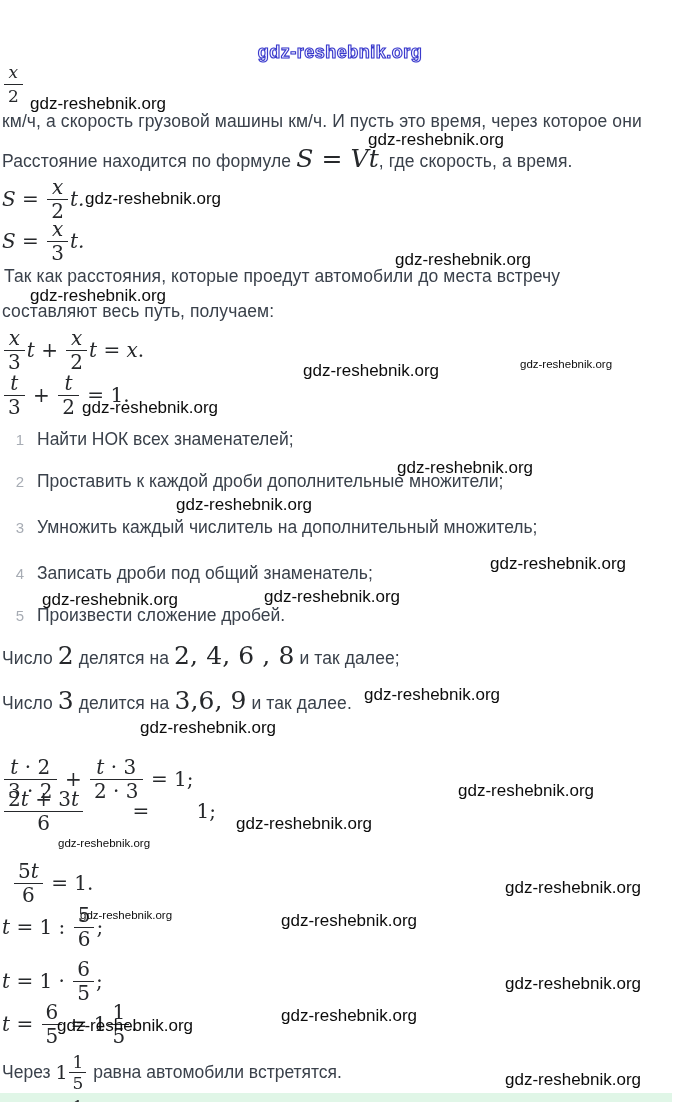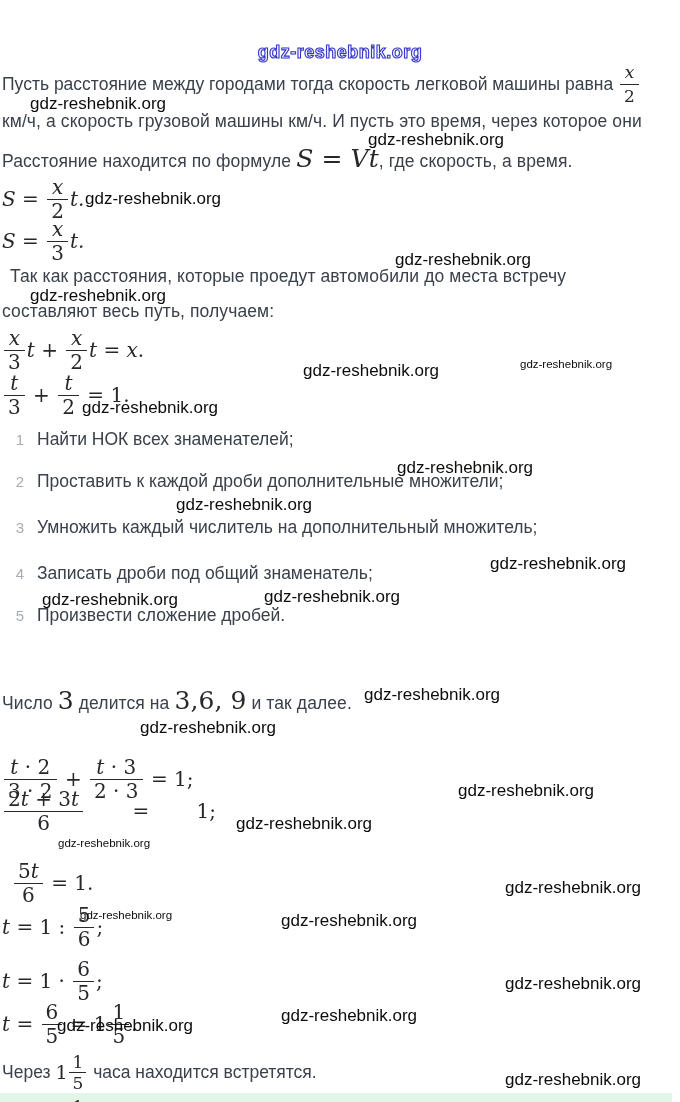--- a/index.html
+++ b/index.html
@@ -39,21 +39,21 @@
   .answer-box{position:absolute;left:0;top:1053px;width:672px;height:49px;background:#e0f6e7;z-index:1;}
 </style>
 </head>
 <body>
 
 <div class="page">
 
   <div class="wm-header">gdz-reshebnik.org</div>
 
   <div class="sentence" style="left:2px;top:22px;height:44px;">
-    <span>Пусть расстояние между городами тогда скорость легковой машины равна </span><span class="frac mser"><span class="fnum"><i>x</i></span><span class="fden">2</span></span>
+    <span class="frac mser"><span class="fnum"><i>x</i></span><span class="fden">2</span></span>
   </div>
 
   <span class="wm" style="left:30px;top:54px;">gdz-reshebnik.org</span>
 
   <div class="txt" style="left:2px;top:71px;">км/ч, а скорость грузовой машины км/ч. И пусть это время, через которое они</div>
 
   <span class="wm" style="left:368px;top:90px;">gdz-reshebnik.org</span>
 
   <div class="txt" style="left:2px;top:104px;"><span>Расстояние находится по формуле </span><span class="mser"><i>S</i><span> = </span><i>Vt</i></span><span>, где скорость, а время.</span></div>
 
@@ -61,21 +61,21 @@
     <i>S</i><span> = </span><span class="frac"><span class="fnum"><i>x</i></span><span class="fden">2</span></span><i>t.</i>
   </div>
   <span class="wm" style="left:85px;top:149px;">gdz-reshebnik.org</span>
 
   <div class="formula" style="left:2px;top:179px;height:44px;">
     <i>S</i><span> = </span><span class="frac"><span class="fnum"><i>x</i></span><span class="fden">3</span></span><i>t.</i>
   </div>
 
   <span class="wm" style="left:395px;top:210px;">gdz-reshebnik.org</span>
 
-  <div class="txt" style="left:10px;top:226px;">Так как расстояния, которые проедут автомобили до места встречу</div>
+  <div class="txt" style="left:4px;top:226px;">Так как расстояния, которые проедут автомобили до места встречу</div>
 
   <span class="wm" style="left:30px;top:246px;">gdz-reshebnik.org</span>
 
   <div class="txt" style="left:2px;top:261px;">составляют весь путь, получаем:</div>
 
   <div class="formula" style="left:2px;top:288px;height:44px;">
     <span class="frac"><span class="fnum"><i>x</i></span><span class="fden">3</span></span><i>t</i><span> + </span><span class="frac"><span class="fnum"><i>x</i></span><span class="fden">2</span></span><i>t</i><span> = </span><i>x</i><span>.</span>
   </div>
 
   <span class="wm sm" style="left:520px;top:318px;">gdz-reshebnik.org</span>
@@ -100,20 +100,21 @@
   <span class="wm" style="left:490px;top:514px;">gdz-reshebnik.org</span>
   <div class="list-item" style="top:523px;">
     <span class="list-num">4</span><span>Записать дроби под общий знаменатель;</span>
   </div>
   <span class="wm" style="left:42px;top:550px;">gdz-reshebnik.org</span>
   <span class="wm" style="left:264px;top:547px;">gdz-reshebnik.org</span>
   <div class="list-item" style="top:565px;">
     <span class="list-num">5</span><span>Произвести сложение дробей.</span>
   </div>
 
+  <div class="txt" style="left:2px;top:601px;"><span>Число </span><span class="mser">2</span><span> делятся на </span><span class="mser">2, 4, 6 , 8</span><span> и так далее;</span></div>
 
   <div class="txt" style="left:2px;top:646px;"><span>Число </span><span class="mser">3</span><span> делится на </span><span class="mser">3,6, 9</span><span> и так далее.</span></div>
   <span class="wm" style="left:364px;top:645px;">gdz-reshebnik.org</span>
 
   <span class="wm" style="left:140px;top:678px;">gdz-reshebnik.org</span>
 
   <div class="formula" style="left:2px;top:716px;height:46px;">
     <span class="frac"><span class="fnum"><i>t</i><span> · 2</span></span><span class="fden">3 · 2</span></span><span> + </span><span class="frac"><span class="fnum"><i>t</i><span> · 3</span></span><span class="fden">2 · 3</span></span><span> = </span><span>1;</span>
   </div>
   <span class="wm" style="left:458px;top:741px;">gdz-reshebnik.org</span>
@@ -140,21 +141,21 @@
   </div>
   <span class="wm" style="left:505px;top:934px;">gdz-reshebnik.org</span>
 
   <div class="formula" style="left:2px;top:960px;height:48px;">
     <i>t</i><span> = </span><span class="frac"><span class="fnum">6</span><span class="fden">5</span></span><span> = 1</span><span class="frac"><span class="fnum">1</span><span class="fden">5</span></span><span>.</span>
   </div>
   <span class="wm" style="left:281px;top:966px;">gdz-reshebnik.org</span>
   <span class="wm" style="left:57px;top:976px;">gdz-reshebnik.org</span>
 
   <div class="sentence" style="left:2px;top:1010px;height:44px;">
-    <span>Через </span><span class="mser">1</span><span class="frac sm17"><span class="fnum">1</span><span class="fden">5</span></span><span> часа находится встретятся.</span>
+    <span>Через </span><span class="mser">1</span><span class="frac sm17"><span class="fnum">1</span><span class="fden">5</span></span><span> равна автомобили встретятся.</span>
   </div>
   <span class="wm" style="left:505px;top:1030px;">gdz-reshebnik.org</span>
 
   <div class="answer-box"></div>
   <div class="sentence" style="left:2px;top:1051px;height:52px;">
     <span>Через </span><span class="mser">1</span><span class="frac sm17"><span class="fnum">1</span><span class="fden">5</span></span><span> часа.</span>
   </div>
 
 </div>
 

